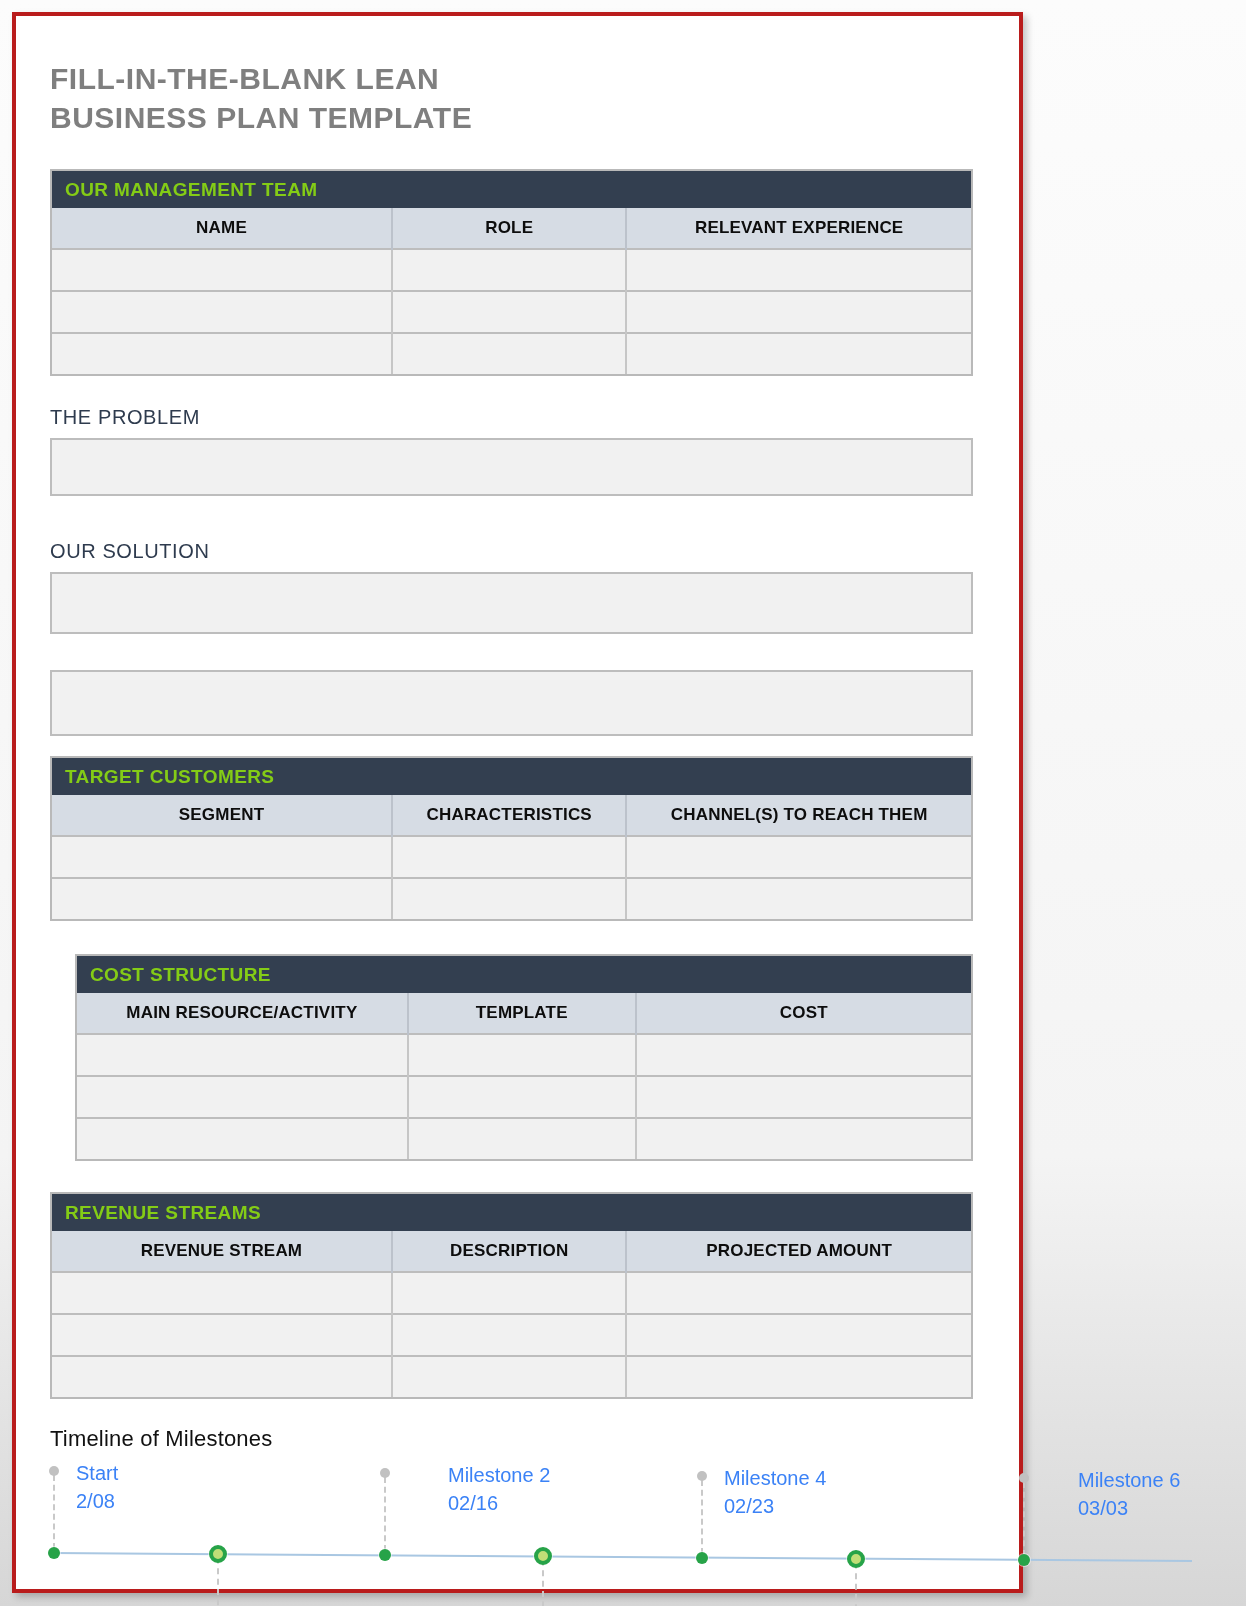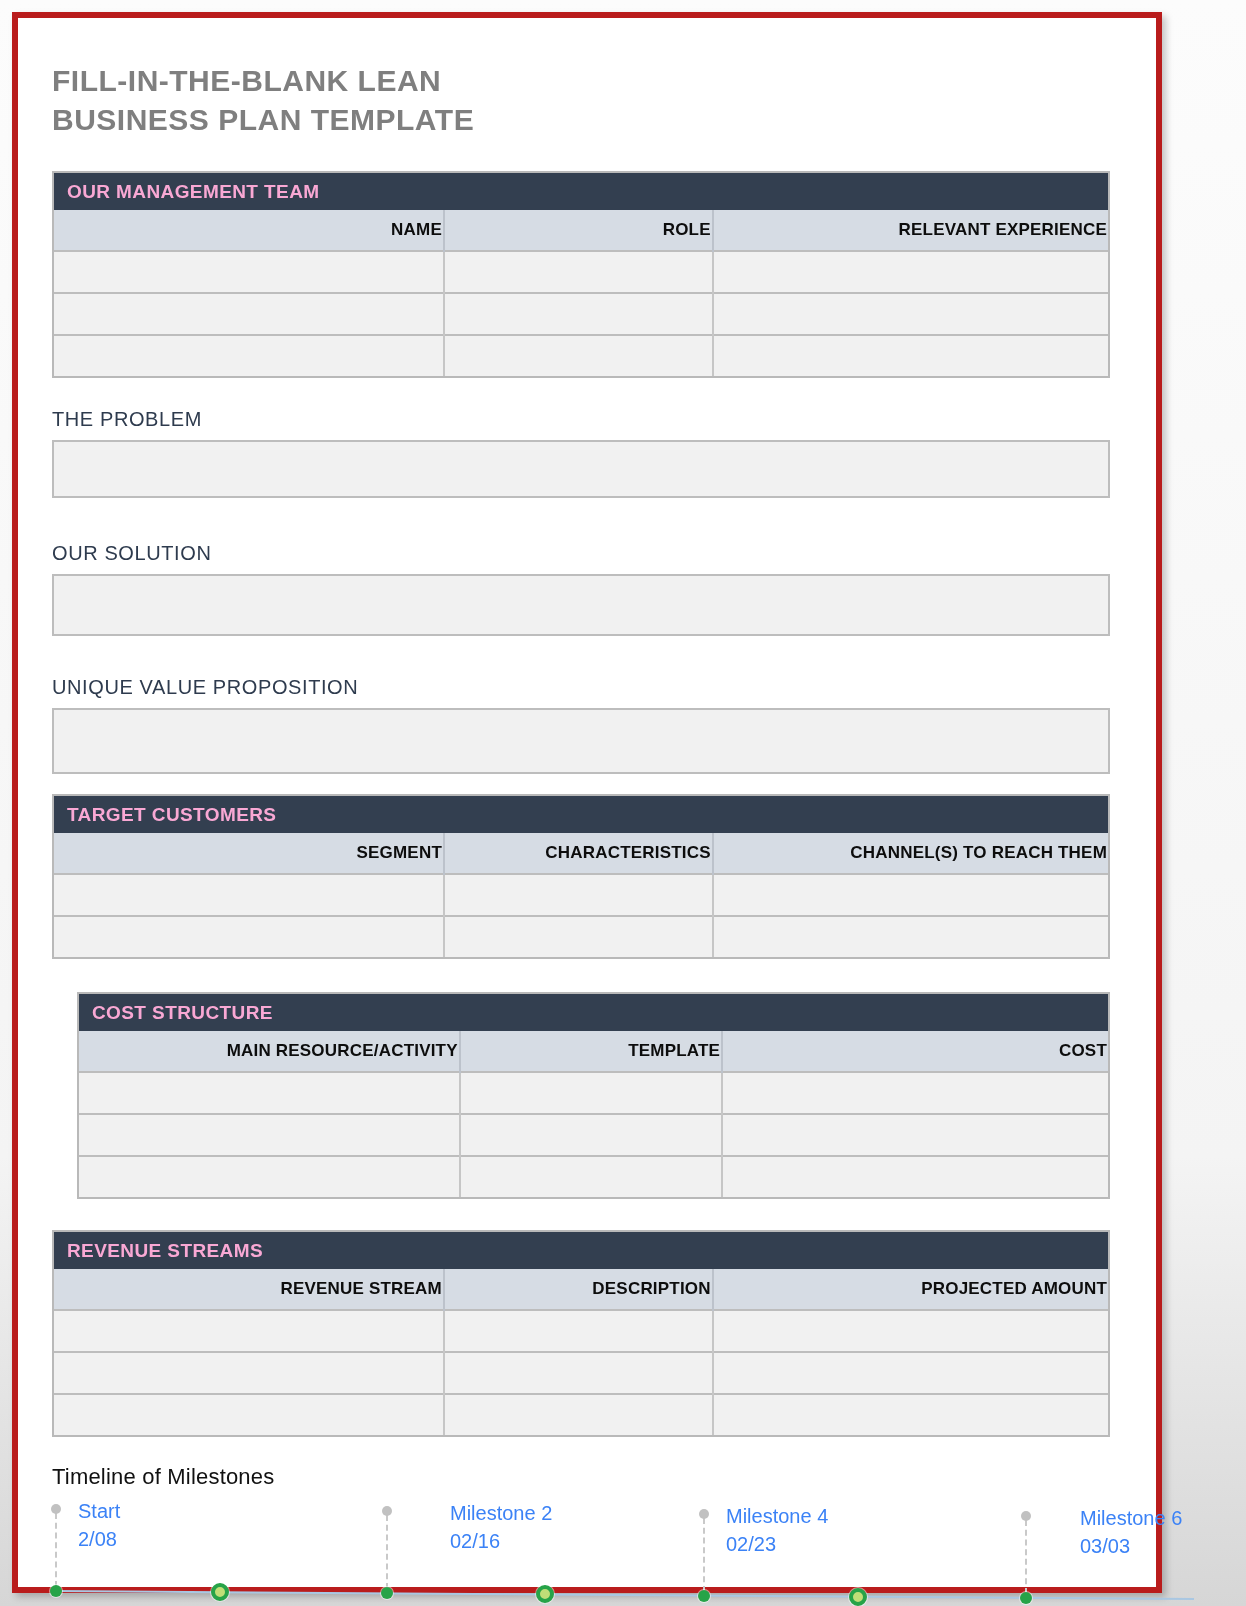--- a/index.html
+++ b/index.html
@@ -3,40 +3,40 @@
 <meta charset="utf-8">
 <style>
   html,body{margin:0;padding:0;}
   body{
     width:1246px;height:1606px;position:relative;overflow:hidden;
     background:linear-gradient(180deg,#fcfcfc 0%,#f4f4f4 72%,#d6d6d6 100%);
     font-family:"Liberation Sans", sans-serif;
     -webkit-font-smoothing:antialiased;
   }
   .page{
-    position:absolute;left:12px;top:12px;width:1150px;height:1581px;
-    background:#ffffff;border:6px solid #b91c1c;box-sizing:border-box;
+    position:absolute;left:12px;top:12px;width:1011px;height:1581px;
+    background:#ffffff;border:4px solid #b91c1c;box-sizing:border-box;
     box-shadow:4px 4px 7px rgba(0,0,0,.22);
     padding:43px 46px 0 34px;
   }
   h1.doc-title{
     margin:0;color:#7f7f7f;font-size:30px;line-height:39px;
     font-weight:bold;letter-spacing:.5px;
   }
   
   .tsec{margin-top:32px;}
   .tsec.mt20{margin-top:20px;}
   .tsec.mt33{margin-top:33px;padding-left:25px;}
   .tsec.mt31{margin-top:31px;}
   .tablewrap{border:2px solid #b9b9b9;}
   .bar{
-    background:#333F50;color:#f9a8d4;height:37px;line-height:37px;
+    background:#333F50;color:#84cc16;height:37px;line-height:37px;
     padding-left:13px;font-weight:bold;font-size:19px;letter-spacing:.4px;
   }
-  table.grid{width:100%;border-collapse:collapse;table-layout:fixed;text-align:right;}
+  table.grid{width:100%;border-collapse:collapse;table-layout:fixed;}
   table.grid th{
     background:#D6DCE4;color:#0d0d0d;font-weight:bold;font-size:17px;
     height:38px;border-left:2px solid #bcc2cb;letter-spacing:.2px;
   }
   table.grid th:first-child{border-left:none;}
   table.grid td{
     background:#F1F1F1;height:38px;
     border-top:2px solid #bdbdbd;border-left:2px solid #c6c6c6;
   }
   table.grid td:first-child{border-left:none;}
@@ -123,21 +123,20 @@
     <h2>THE PROBLEM</h2>
     <div class="fillbox h58"></div>
   </section>
 
   <section class="fsec solution">
     <h2>OUR SOLUTION</h2>
     <div class="fillbox h62"></div>
   </section>
 
   <section class="fsec uvp">
-    <h2>UNIQUE VALUE PROPOSITION</h2>
     <div class="fillbox h66"></div>
   </section>
 
   <section class="tsec mt20">
     <div class="tablewrap">
       <div class="bar">TARGET CUSTOMERS</div>
       <table class="grid">
         <colgroup>
             <col style="width:37%">
             <col style="width:25.5%">

